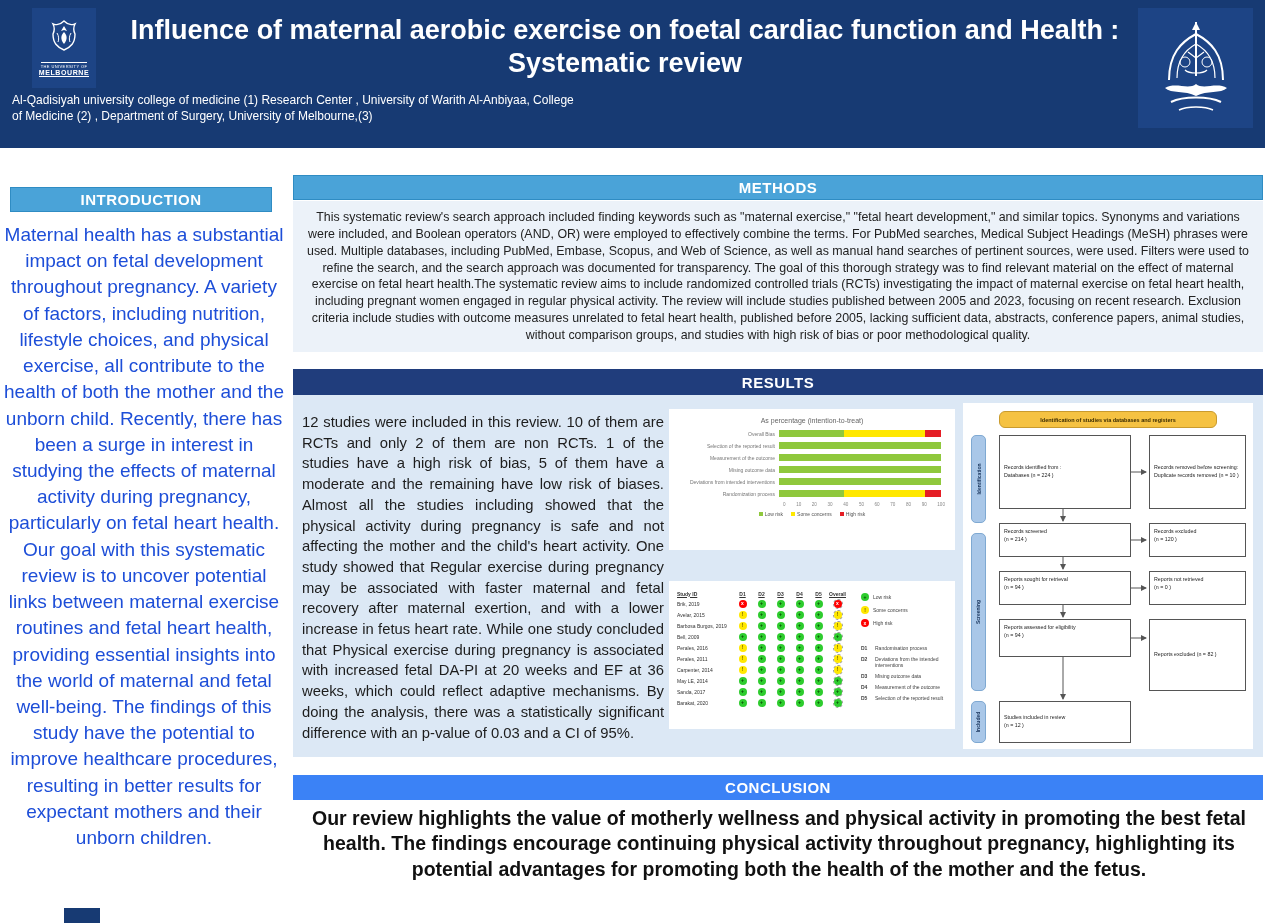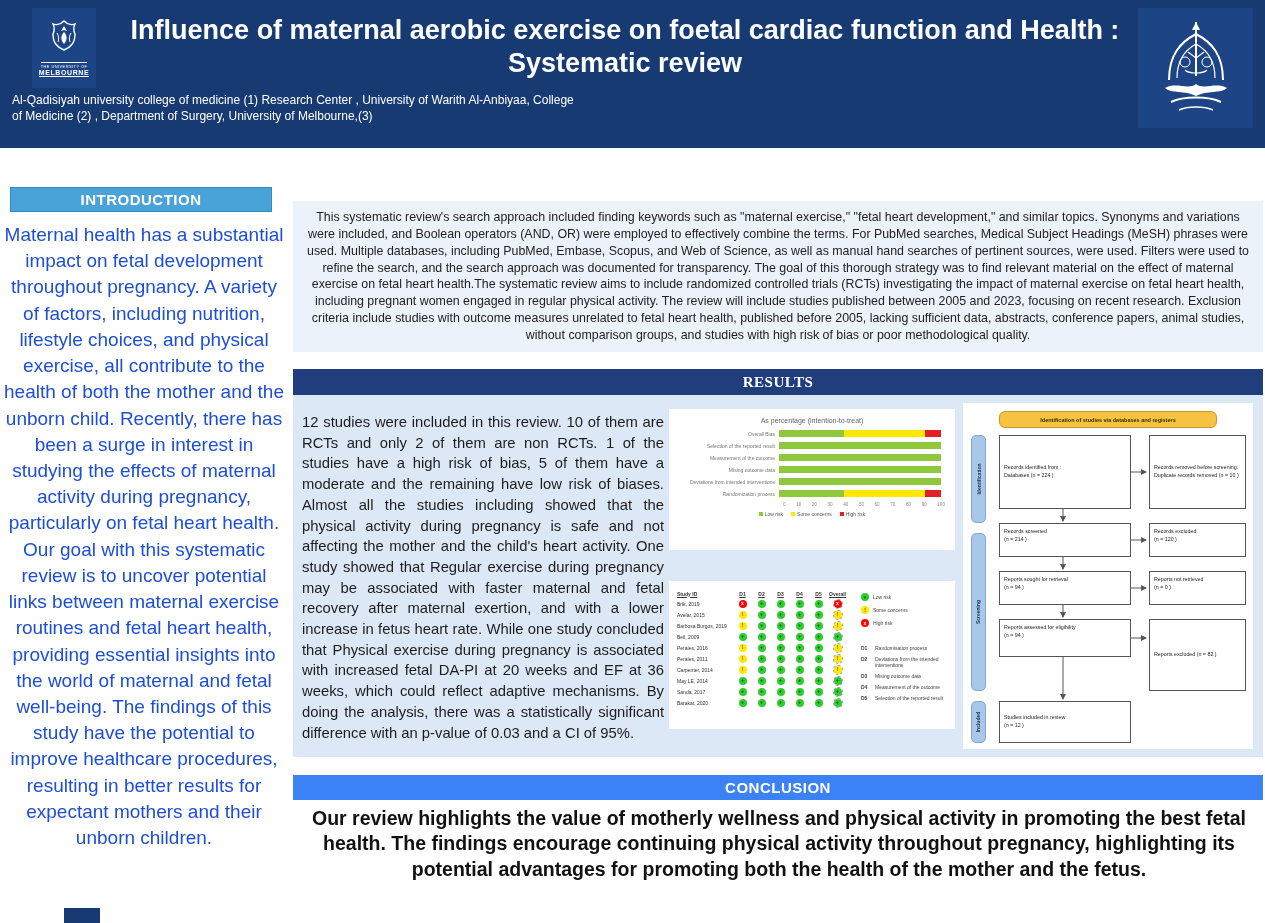--- a/index.html
+++ b/index.html
@@ -22,21 +22,21 @@
 
   
   .bar-h { position:absolute; height:25px; display:flex; align-items:center; justify-content:center;
            color:#fff; font-weight:700; font-size:15px; letter-spacing:.5px; }
   .bar-blue { background:#4aa3d8; border:1px solid #2f8cc3; }
   .bar-navy { background:#203d7c; }
   .bar-pink { background:#3b82f6; }
 
   #intro-bar   { left:10px;  top:187px; width:262px; }
   #methods-bar { left:293px; top:175px; width:970px; }
-  #results-bar { left:293px; top:369px; width:970px; height:26px;font-family:Liberation Serif, serif; }
+  #results-bar { left:293px; top:369px; width:970px; height:26px; }
   #concl-bar   { left:293px; top:775px; width:970px; }
 
   
   .intro-body { position:absolute; left:4px; top:222px; width:280px; font-size:19px; line-height:1.38;
                 color:#1d4ed8; text-align:center; }
   .methods-body { position:absolute; left:293px; top:201px; width:970px; padding:8px 14px;
                   background:#ecf2f9; font-size:12.4px; line-height:1.36; color:#222; text-align:center; }
   .results-panel { position:absolute; left:293px; top:395px; width:970px; height:362px; background:#dce8f5; }
   .results-text { position:absolute; left:9px; top:17px; width:362px; font-size:14.8px; line-height:1.4;
                   color:#1d1d1d; text-align:justify; }
@@ -146,20 +146,21 @@
         <path d="M30 52 C34 56 48 56 52 52" fill="none" stroke="#fff" stroke-width="1.2"></path>
         <path d="M33 34 L41 40 L49 34" fill="none" stroke="#fff" stroke-width="1.2"></path>
         <path d="M10 70 C20 64 34 72 41 66 C48 72 62 64 72 70 C66 76 52 72 41 78 C30 72 16 76 10 70 Z" fill="#fff"></path>
         <path d="M16 84 C28 78 54 78 66 84" fill="none" stroke="#fff" stroke-width="2"></path>
         <path d="M24 92 C32 88 50 88 58 92" fill="none" stroke="#fff" stroke-width="1.4"></path>
       </svg>
     </div>
   </div>
 
   <div id="intro-bar" class="bar-h bar-blue">INTRODUCTION</div>
+  <div id="methods-bar" class="bar-h bar-blue">METHODS</div>
   <div id="results-bar" class="bar-h bar-navy">RESULTS</div>
   <div id="concl-bar" class="bar-h bar-pink">CONCLUSION</div>
 
   <div class="intro-body">Maternal health has a substantial impact on fetal development throughout pregnancy. A variety of factors, including nutrition, lifestyle choices, and physical exercise, all contribute to the health of both the mother and the unborn child. Recently, there has been a surge in interest in studying the effects of maternal activity during pregnancy, particularly on fetal heart health. Our goal with this systematic review is to uncover potential links between maternal exercise routines and fetal heart health, providing essential insights into the world of maternal and fetal well-being. The findings of this study have the potential to improve healthcare procedures, resulting in better results for expectant mothers and their unborn children.</div>
   <div class="methods-body">This systematic review's search approach included finding keywords such as "maternal exercise," "fetal heart development," and similar topics. Synonyms and variations were included, and Boolean operators (AND, OR) were employed to effectively combine the terms. For PubMed searches, Medical Subject Headings (MeSH) phrases were used. Multiple databases, including PubMed, Embase, Scopus, and Web of Science, as well as manual hand searches of pertinent sources, were used. Filters were used to refine the search, and the search approach was documented for transparency. The goal of this thorough strategy was to find relevant material on the effect of maternal exercise on fetal heart health.The systematic review aims to include randomized controlled trials (RCTs) investigating the impact of maternal exercise on fetal heart health, including pregnant women engaged in regular physical activity. The review will include studies published between 2005 and 2023, focusing on recent research. Exclusion criteria include studies with outcome measures unrelated to fetal heart health, published before 2005, lacking sufficient data, abstracts, conference papers, animal studies, without comparison groups, and studies with high risk of bias or poor methodological quality.</div>
   <div class="concl-body">Our review highlights the value of motherly wellness and physical activity in promoting the best fetal health. The findings encourage continuing physical activity throughout pregnancy, highlighting its potential advantages for promoting both the health of the mother and the fetus.</div>
 
   <div class="results-panel">
     <div class="results-text">12 studies were included in this review. 10 of them are RCTs and only 2 of them are non RCTs. 1 of the studies have a high risk of bias, 5 of them have a moderate and the remaining have low risk of biases. Almost all the studies including showed that the physical activity during pregnancy is safe and not affecting the mother and the child's heart activity. One study showed that Regular exercise during pregnancy may be associated with faster maternal and fetal recovery after maternal exertion, and with a lower increase in fetus heart rate. While one study concluded that Physical exercise during pregnancy is associated with increased fetal DA-PI at 20 weeks and EF at 36 weeks, which could reflect adaptive mechanisms. By doing the analysis, there was a statistically significant difference with an p-value of 0.03 and a CI of 95%.</div>
 

